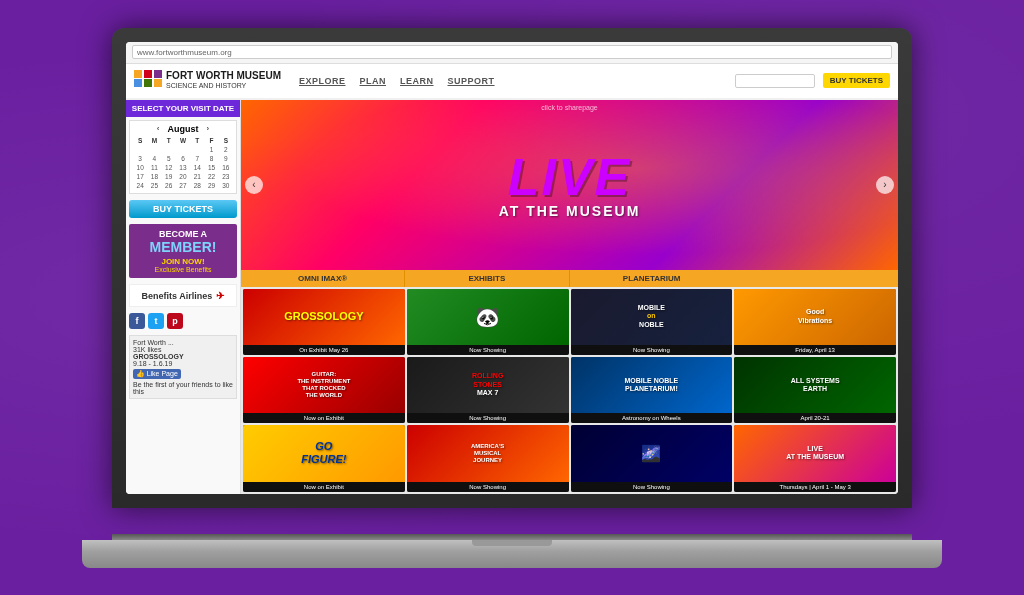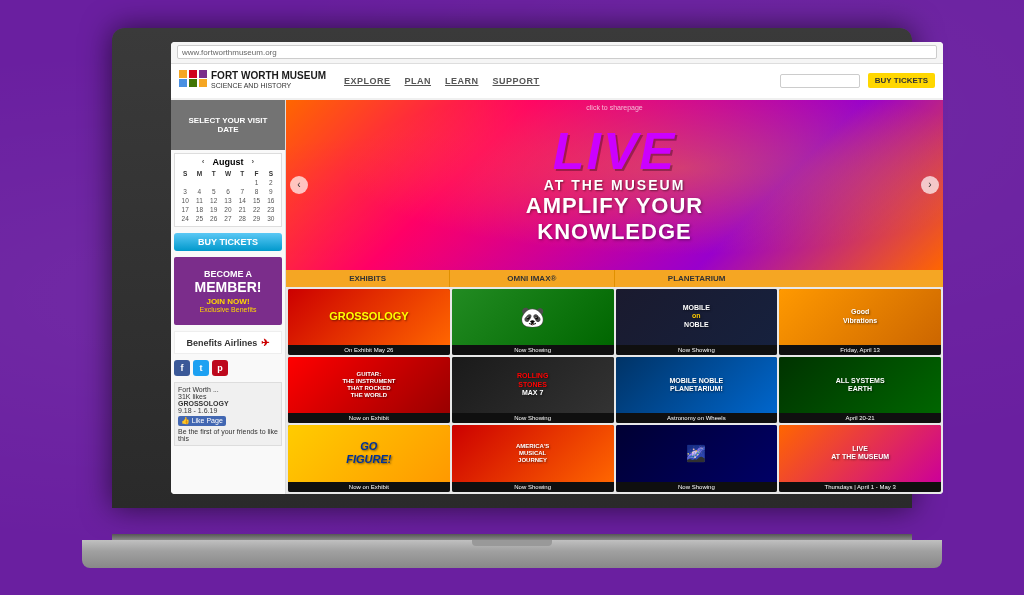--- a/index.html
+++ b/index.html
@@ -50,21 +50,20 @@
       padding: 14px;
       box-shadow: 0 0 30px rgba(0,0,0,0.6);
     }
 
     .laptop-screen {
       width: 100%;
       height: 100%;
       background: #fff;
       border-radius: 4px;
       overflow: hidden;
-      margin-left: 45px;
     }
 
     
     .laptop-base {
       position: absolute;
       bottom: 0;
       left: 0;
       right: 0;
       height: 28px;
       background: linear-gradient(180deg, #c0c0c0 0%, #a0a0a0 40%, #888 100%);
@@ -224,24 +223,24 @@
     .sidebar {
       width: 115px;
       background: #f9f9f9;
       display: flex;
       flex-direction: column;
       border-right: 1px solid #ddd;
       overflow: hidden;
     }
 
     .calendar-header {
-      background: #737373;
+      background: #6d28d9;
       color: #fff;
       text-align: center;
-      padding: 16px;
+      padding: 4px;
       font-size: 8px;
       font-weight: bold;
       text-transform: uppercase;
     }
 
     .calendar-box {
       background: #fff;
       border: 1px solid #ddd;
       margin: 3px;
       padding: 3px;
@@ -294,36 +293,36 @@
       font-size: 9px;
       font-weight: bold;
       border-radius: 3px;
       cursor: pointer;
       text-transform: uppercase;
     }
 
     .member-box {
       background: #7b2d8b;
       margin: 3px;
-      padding: 12px;
+      padding: 5px;
       text-align: center;
       border-radius: 2px;
     }
 
     .member-box .become {
       color: #fff;
       font-size: 9px;
       font-weight: bold;
       line-height: 1.2;
     }
 
     .member-box .member-word {
       font-size: 14px;
       font-weight: bold;
-      color: #ffffff;
+      color: #7dd3fc;
     }
 
     .member-box .join-now {
       color: #ffd700;
       font-size: 8px;
       font-weight: bold;
       margin-top: 2px;
     }
 
     .member-box .exclusive {
@@ -762,31 +761,28 @@
             </div>
 
             <div class="right-content">
 
               <div class="hero-banner">
                 <div class="hero-badge">click to sharepage</div>
                 <div class="hero-arrow-left">‹</div>
                 <div class="hero-text">
                   <div class="hero-live">LIVE</div>
                   <div class="hero-at-the-museum">AT THE MUSEUM</div>
-                  <div class="hero-amplify">
-                    <span>AMPLIFY YOUR</span><br><span>KNOWLEDGE</span>
-                  </div>
                 </div>
                 <div class="hero-arrow-right">›</div>
               </div>
 
               <div class="grid-section">
                 <div class="grid-headers">
+                  <div class="grid-header-item">OMNI IMAX®</div>
                   <div class="grid-header-item">EXHIBITS</div>
-                  <div class="grid-header-item">OMNI IMAX®</div>
                   <div class="grid-header-item">PLANETARIUM</div>
                 </div>
 
                 <div class="grid-rows">
 
                   <div class="grid-cell">
                     <div class="grid-cell-inner">
                       <div class="grid-cell-img cell-grossology">
                         <div class="cell-text" style="font-size:11px;color:#ffff00;">GROSSOLOGY</div>
                       </div>

